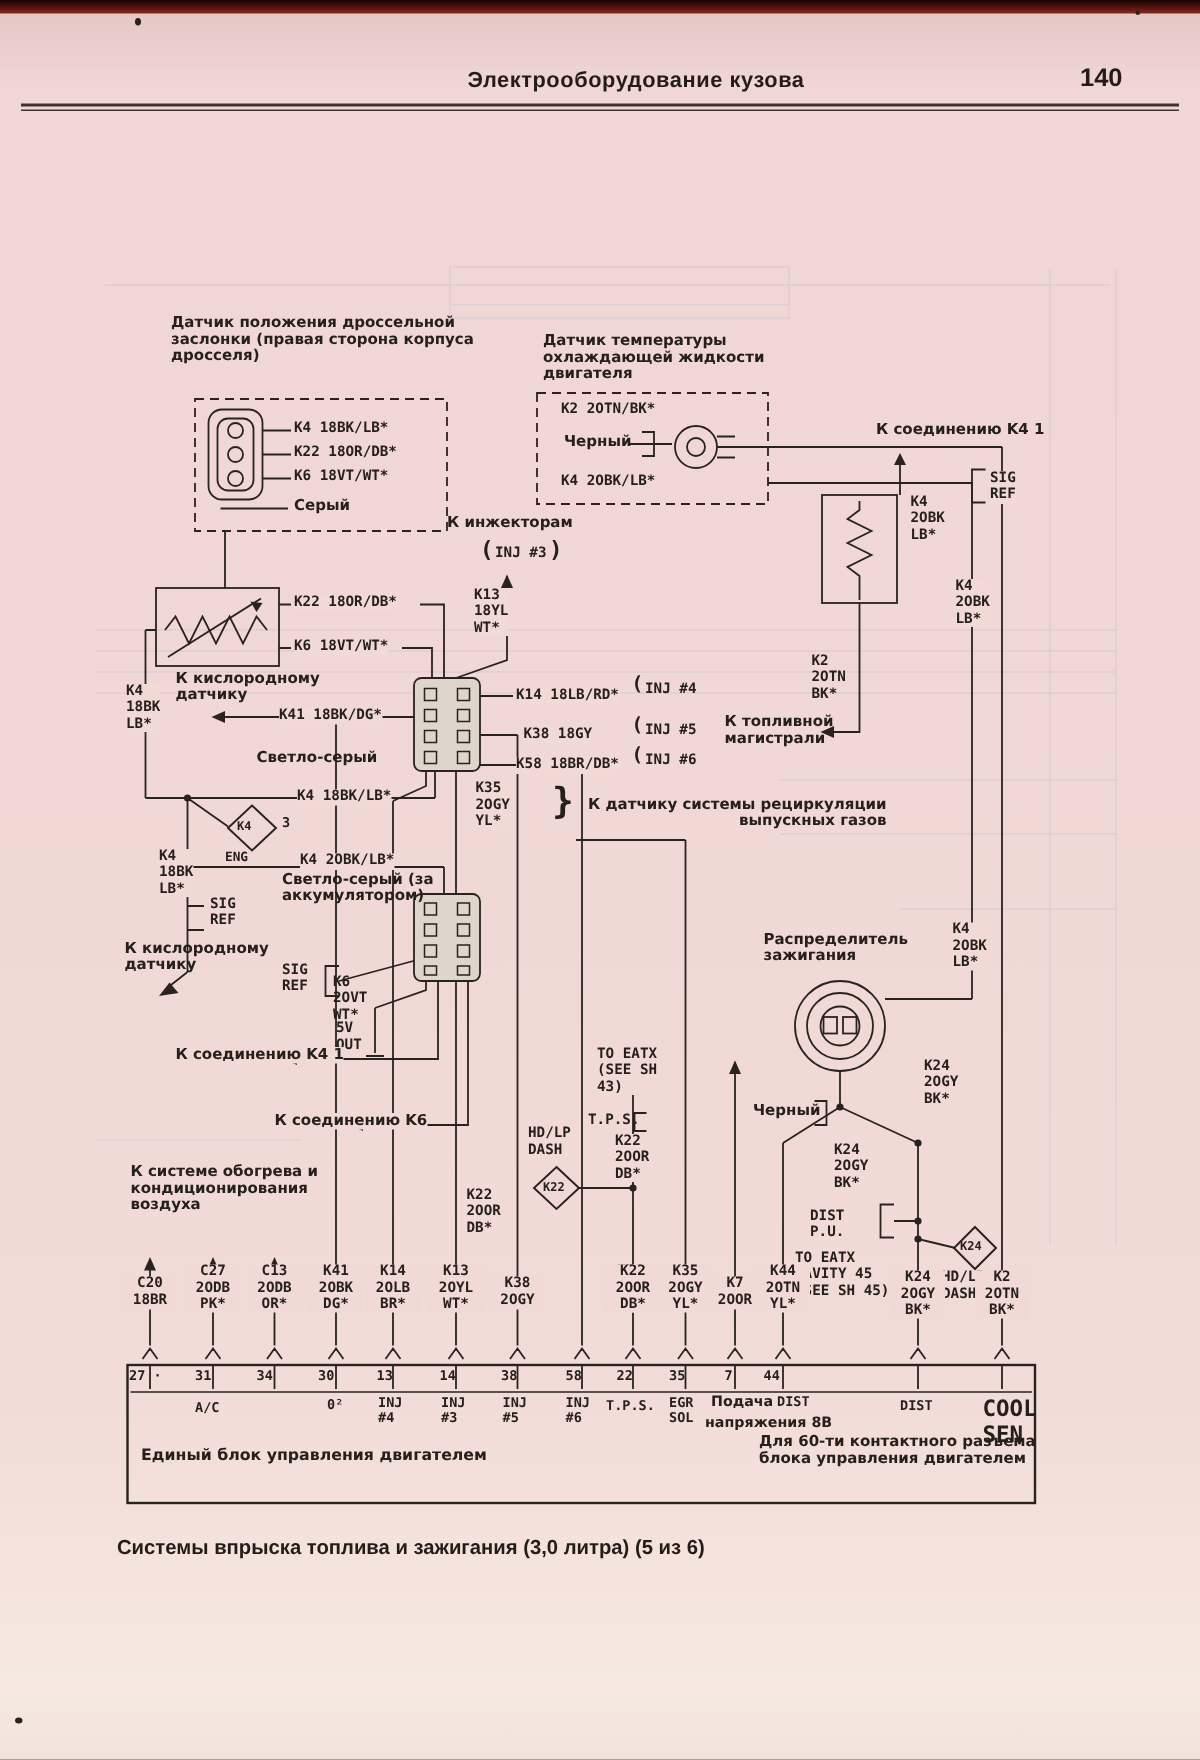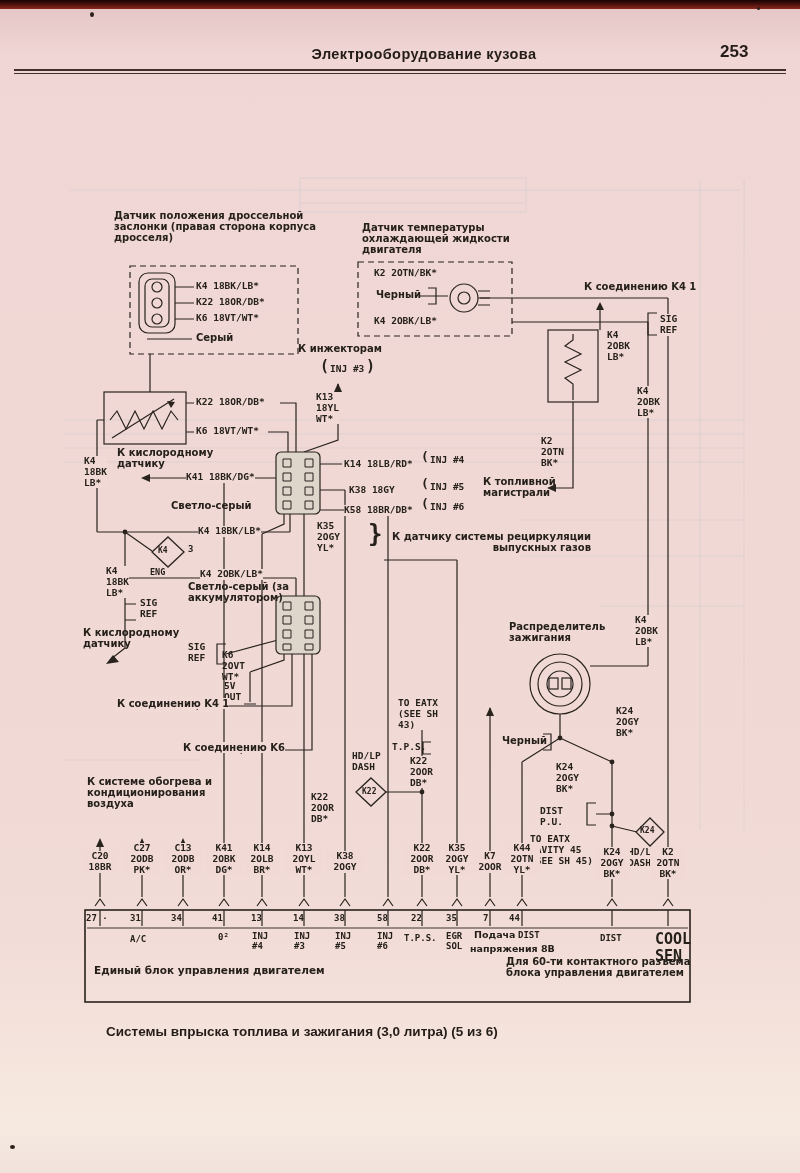--- a/index.html
+++ b/index.html
@@ -8,39 +8,39 @@
     font-family:"DejaVu Sans",sans-serif;}
   .topband{position:absolute;top:0;left:0;right:0;height:9px;
     background:linear-gradient(180deg,#150302,#55130e 55%,#8a2a20);}
   .speck{position:absolute;background:#2a211c;border-radius:50%;}
   .hdr-title{position:absolute;top:46px;left:0;width:800px;text-align:center;
     font-family:"Liberation Sans",sans-serif;font-weight:700;font-size:14.5px;color:#241c18;letter-spacing:.4px;padding-left:24px;}
   .hdr-num{position:absolute;top:42px;left:720px;font-family:"Liberation Sans",sans-serif;
     font-weight:700;font-size:17px;color:#241c18;}
   .rule1{position:absolute;left:14px;width:772px;top:69px;height:2px;background:#41322b;}
   .rule2{position:absolute;left:14px;width:772px;top:73px;height:1px;background:#41322b;}
-  .caption{position:absolute;left:106px;top:1024px;font-family:"Liberation Sans",sans-serif;
+  .caption{position:absolute;left:78px;top:1024px;font-family:"Liberation Sans",sans-serif;
     font-weight:700;font-size:13.5px;color:#241c18;}
   .wires{position:absolute;left:0;top:0;}
   .dlabel{position:absolute;font-family:"DejaVu Sans Mono",monospace;font-weight:700;
     font-size:9.5px;line-height:1.14;color:#26201b;white-space:pre-line;}
   .dlabel.ru{font-family:"DejaVu Sans",sans-serif;font-size:10px;line-height:1.12;}
   .dlabel.mask{background:#f1dad6;}
 </style>
 </head>
 <body>
 
 <div class="page">
   <div class="topband"></div>
   <div class="speck" style="left:90px;top:12px;width:4px;height:5px;"></div>
   <div class="speck" style="left:757px;top:7px;width:3px;height:3px;"></div>
   <div class="speck" style="left:10px;top:1145px;width:5px;height:4px;"></div>
 
   <div class="hdr-title">Электрооборудование кузова</div>
-  <div class="hdr-num">253</div>
+  <div class="hdr-num">140</div>
   <div class="rule1"></div>
   <div class="rule2"></div>
 
   <svg class="wires" width="800" height="1173" viewBox="0 0 800 1173">
 
     <g stroke="#7fa3bd" stroke-width="1" opacity="0.16" fill="none">
       <rect x="300" y="178" width="226" height="34"></rect>
       <path d="M70,190 H740 M300,203 H525 M64,420 H744 M64,434 H744 M64,448 H744 M64,462 H744 M520,520 H744 M520,556 H744 M600,606 H744 M64,760 H200 M700,180 V830 M744,180 V830"></path>
     </g>
 
@@ -317,21 +317,21 @@
 YL*</div>
       <div class="dlabel mask" style="left: 594px; top: 847px; width: 36px; text-align: center;">K24
 2OGY
 BK*</div>
       <div class="dlabel mask" style="left: 650px; top: 847px; width: 36px; text-align: center;">K2
 2OTN
 BK*</div>
       <div class="dlabel" style="left: 86px; top: 913px; font-size: 9px;">27 ·</div>
       <div class="dlabel" style="left: 130px; top: 913px; font-size: 9px;">31</div>
       <div class="dlabel" style="left: 171px; top: 913px; font-size: 9px;">34</div>
-      <div class="dlabel" style="left: 212px; top: 913px; font-size: 9px;">41</div>
+      <div class="dlabel" style="left: 212px; top: 913px; font-size: 9px;">30</div>
       <div class="dlabel" style="left: 251px; top: 913px; font-size: 9px;">13</div>
       <div class="dlabel" style="left: 293px; top: 913px; font-size: 9px;">14</div>
       <div class="dlabel" style="left: 334px; top: 913px; font-size: 9px;">38</div>
       <div class="dlabel" style="left: 377px; top: 913px; font-size: 9px;">58</div>
       <div class="dlabel" style="left: 411px; top: 913px; font-size: 9px;">22</div>
       <div class="dlabel" style="left: 446px; top: 913px; font-size: 9px;">35</div>
       <div class="dlabel" style="left: 483px; top: 913px; font-size: 9px;">7</div>
       <div class="dlabel" style="left: 509px; top: 913px; font-size: 9px;">44</div>
       <div class="dlabel" style="left: 130px; top: 934px; font-size: 9px;">A/C</div>
       <div class="dlabel" style="left: 218px; top: 932px; font-size: 9px;">0²</div>

